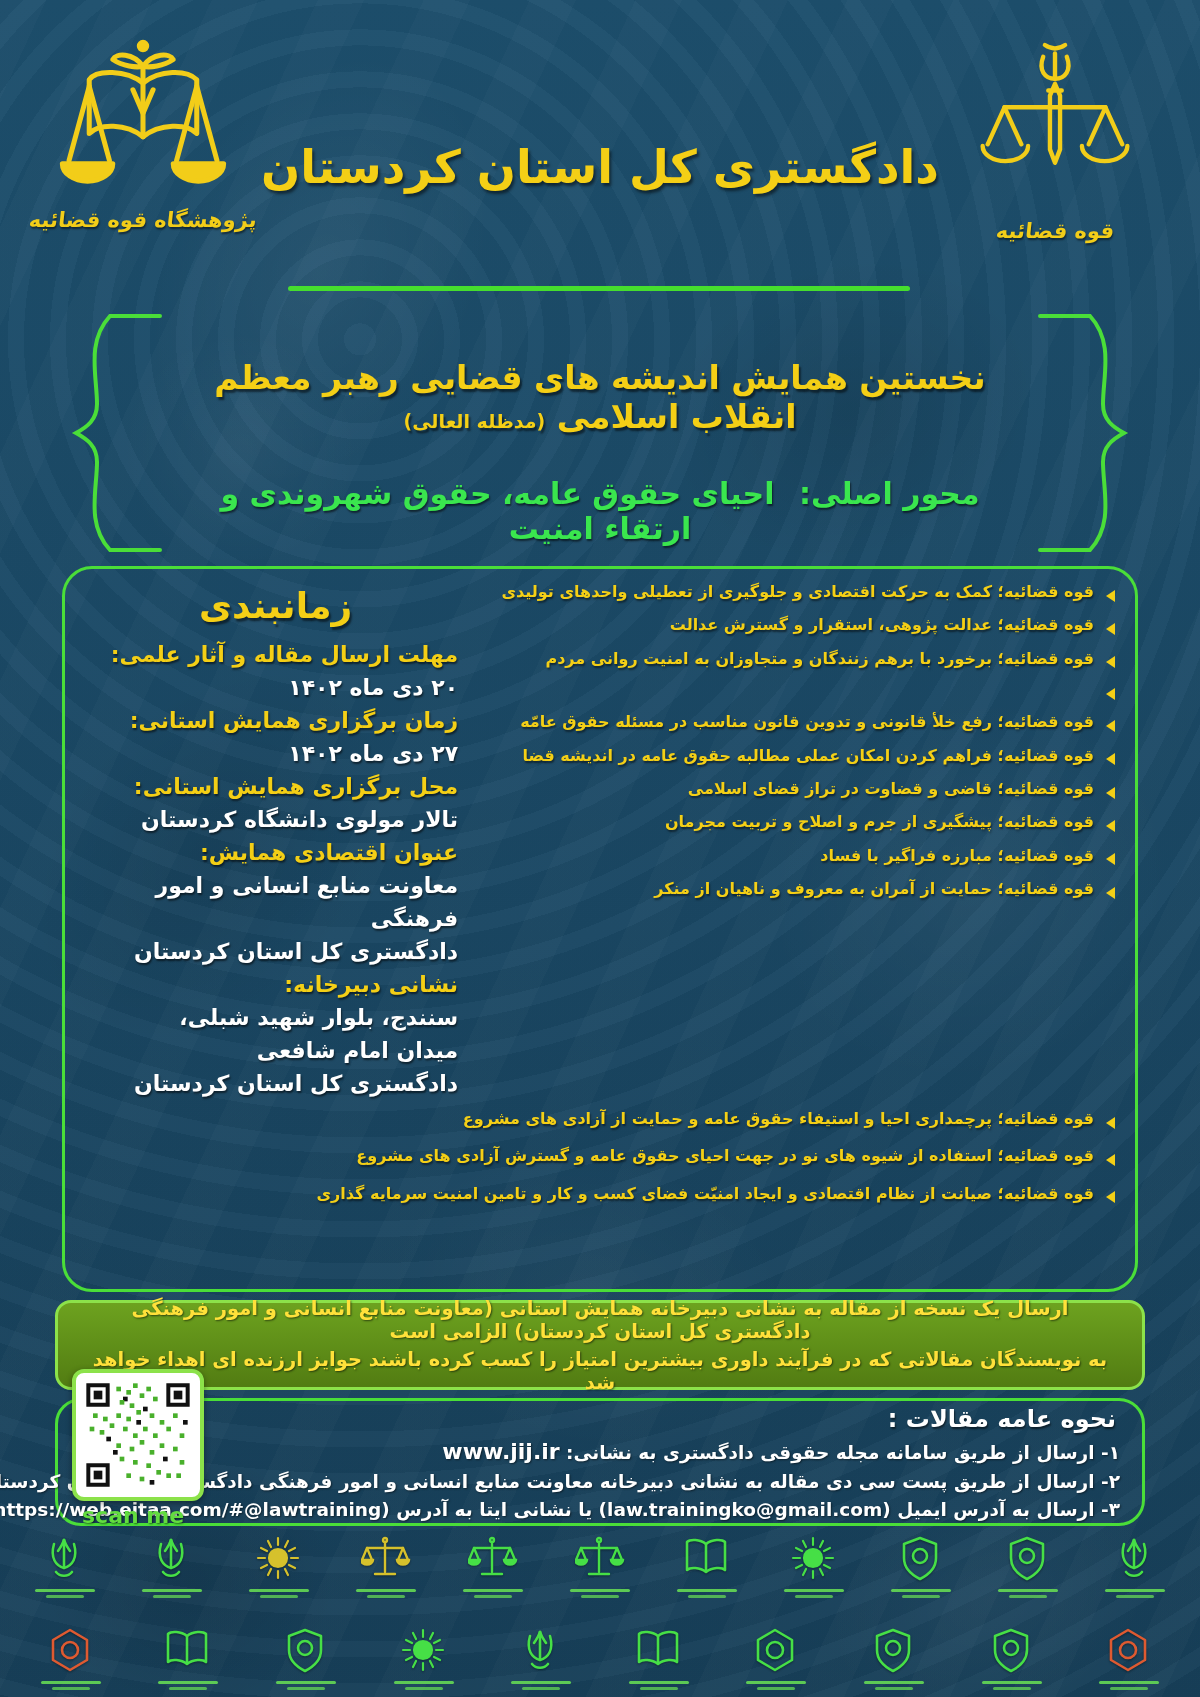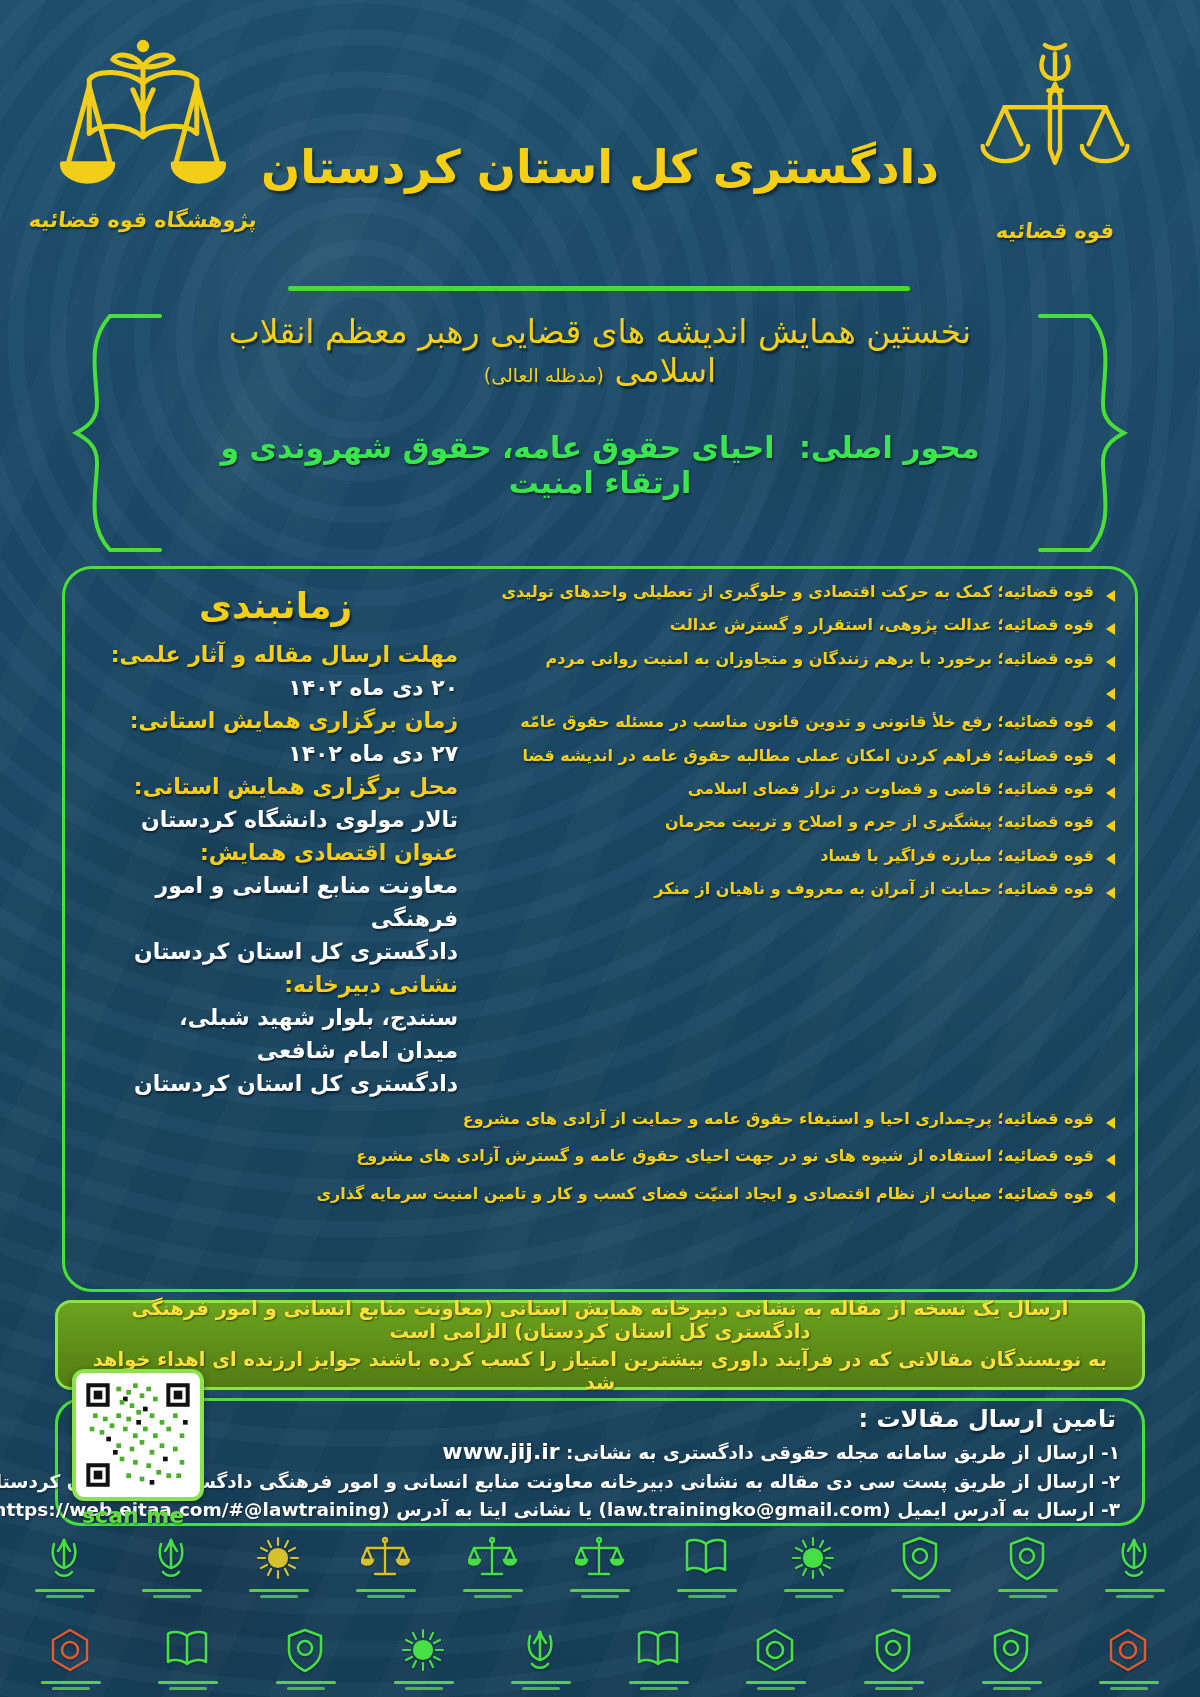--- a/index.html
+++ b/index.html
@@ -30,21 +30,21 @@
   .corner-logo .cap{font-size:21px;font-weight:700;color:#f2cd19;margin-top:4px;text-shadow:1px 2px 2px rgba(0,0,0,.5);transform:skewX(-6deg)}
   .org-title{position:absolute;top:140px;left:0;width:100%;text-align:center;font-size:46px;font-weight:700;color:#f4cf16;text-shadow:2px 3px 3px rgba(0,0,0,.5);letter-spacing:-1px}
   .title-rule{position:absolute;top:286px;left:288px;width:622px;height:5px;background:#46de2e;border-radius:3px}
 
   
   .banner{position:absolute;top:312px;left:70px;width:1060px;height:242px}
   .bracket{position:absolute;top:0;height:242px;width:92px}
   .bracket.left{left:0}
   .bracket.right{right:0;transform:scaleX(-1)}
   .banner-center{position:absolute;left:110px;right:110px;top:0;height:100%;text-align:center}
-  .banner-title{font-size:33px;font-weight:400;color:#f4cf16;text-shadow:2px 3px 2px rgba(0,0,0,.5)}
+  .banner-title{margin-top:46px;font-size:33px;font-weight:700;color:#f4cf16;text-shadow:2px 3px 2px rgba(0,0,0,.5)}
   .banner-honorific{font-size:19px}
   .banner-theme{margin-top:40px;font-size:30px;font-weight:700;color:#3ae64e;text-shadow:1px 2px 2px rgba(0,0,0,.55)}
   .banner-theme .lbl{margin-left:14px}
 
   
   .content-box{position:absolute;top:566px;left:62px;width:1076px;height:726px;border:3px solid #4ade38;border-radius:30px;padding:12px 20px 8px 20px}
   .cols{display:flex}
   .sub-col{width:63%}
   .sched-col{width:37%;padding-top:2px}
   .sub-heading{font-size:33px;font-weight:700;color:#f4cf16;text-align:center;margin:6px 0 16px;text-shadow:2px 3px 2px rgba(0,0,0,.5)}
@@ -231,21 +231,21 @@
         </div>
     </div>
   </div>
 
   <div class="notice">
     <div class="notice-line">ارسال یک نسخه از مقاله به نشانی دبیرخانه همایش استانی (معاونت منابع انسانی و امور فرهنگی دادگستری کل استان کردستان) الزامی است</div>
     <div class="notice-line">به نویسندگان مقالاتی که در فرآیند داوری بیشترین امتیاز را کسب کرده باشند جوایز ارزنده ای اهداء خواهد شد</div>
   </div>
 
   <div class="submission">
-    <div class="sub-heading2">تامین ارسال مقالات :</div>
+    <div class="sub-heading2">نحوه عامه مقالات :</div>
     <div class="methods">
       <div class="method">
         <span>۱- ارسال از طریق سامانه مجله حقوقی دادگستری به نشانی:</span>
         <span class="ltr url">www.jij.ir</span>
       </div>
       <div class="method">۲- ارسال از طریق پست سی دی مقاله به نشانی دبیرخانه معاونت منابع انسانی و امور فرهنگی دادگستری کل استان کردستان</div>
       <div class="method">
         <span>۳- ارسال به آدرس ایمیل</span>
         <span class="ltr">(law.trainingko@gmail.com)</span>
         <span>یا نشانی ایتا به آدرس</span>

